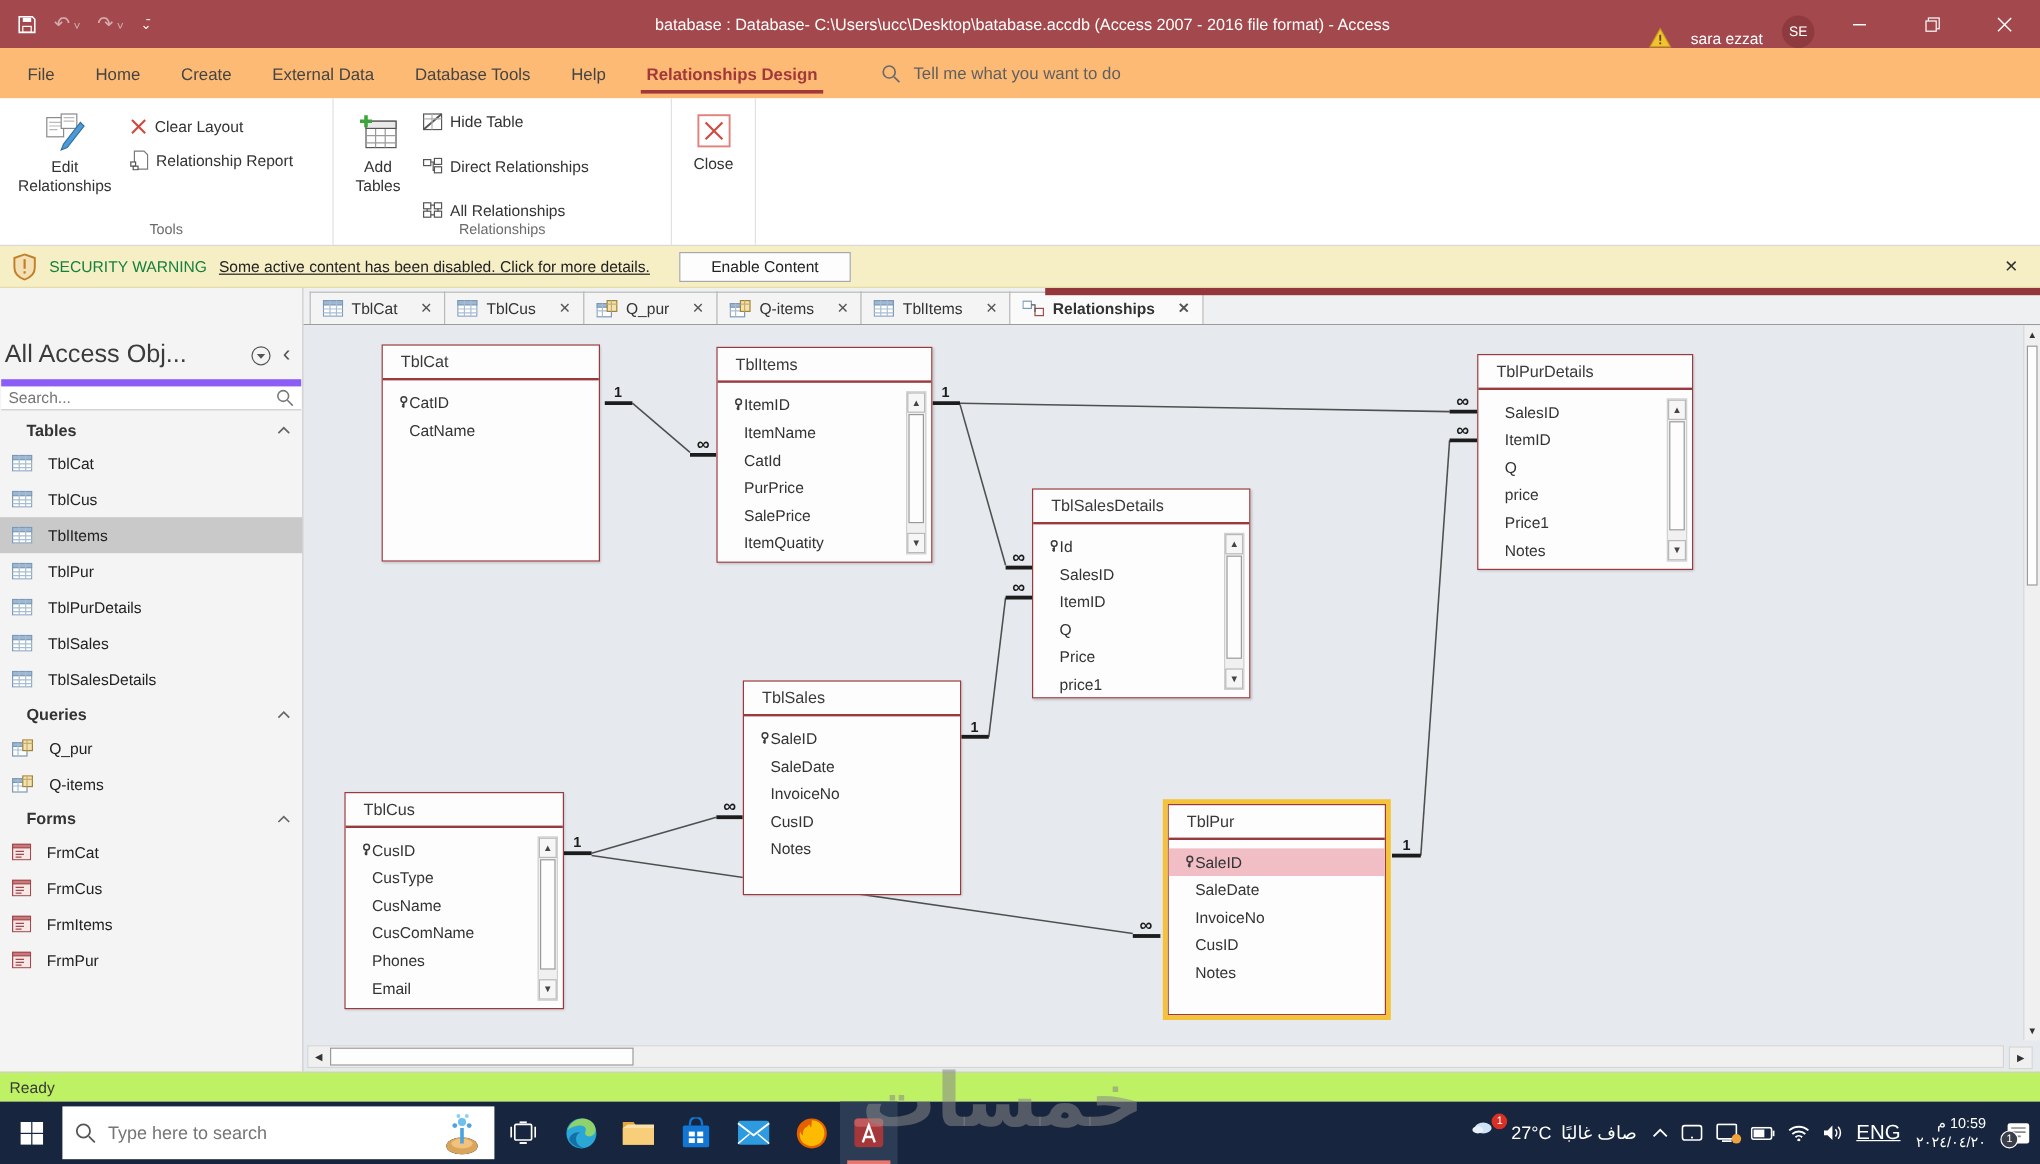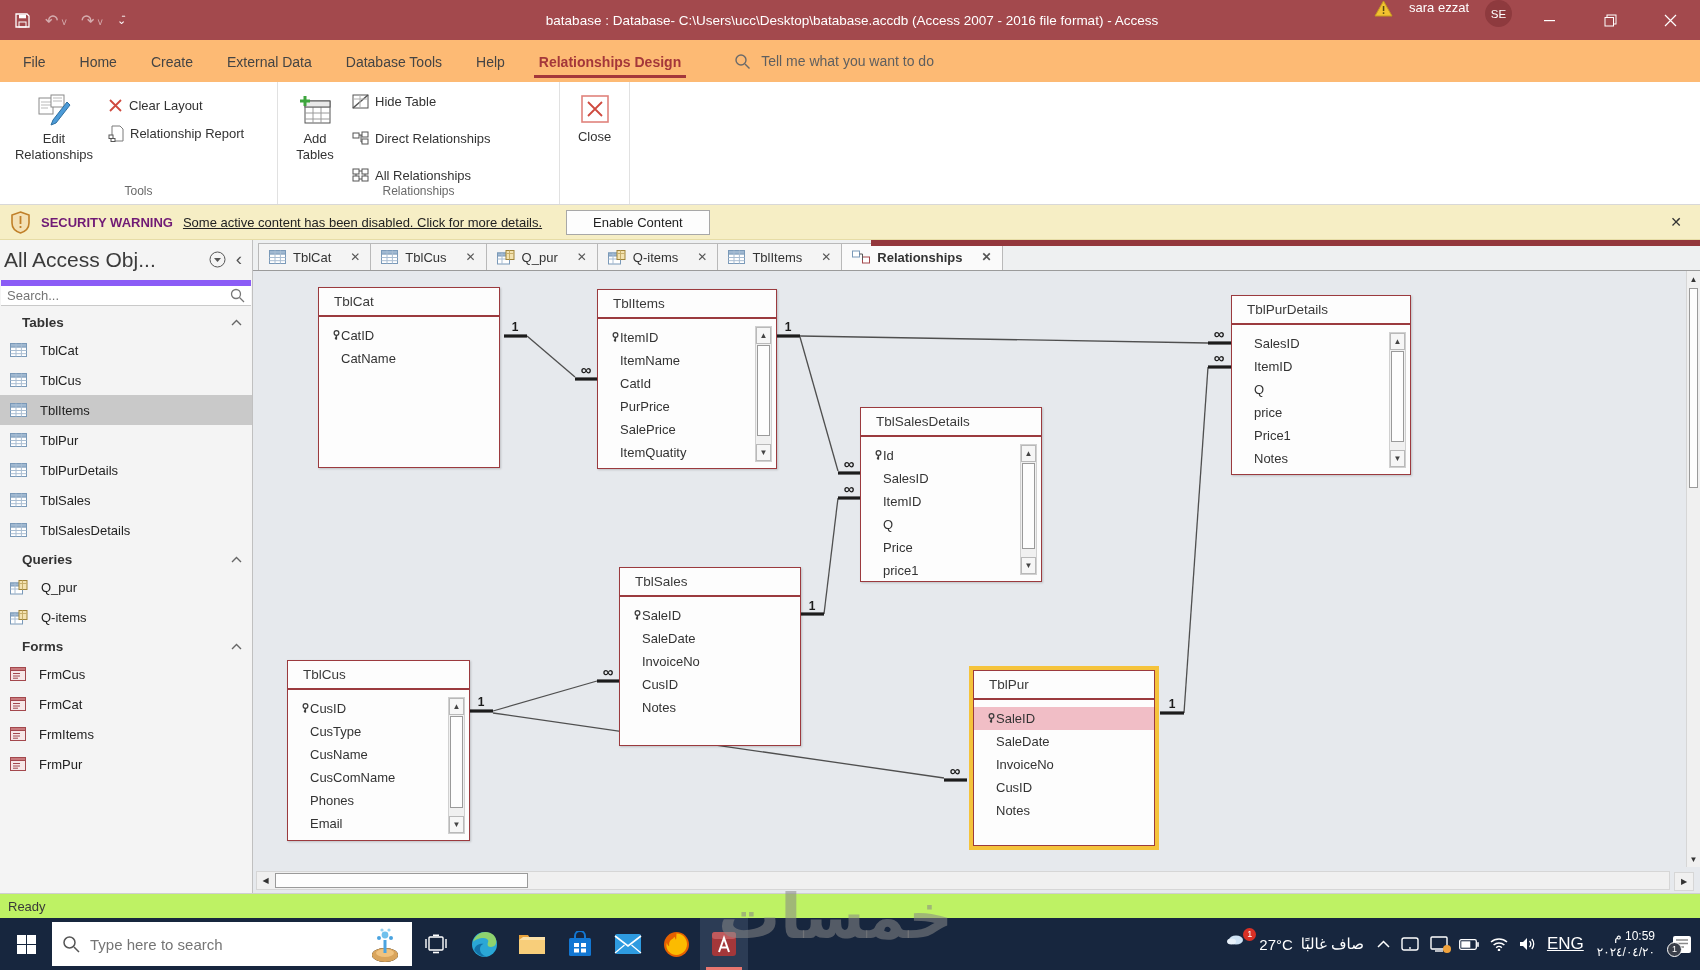--- a/index.html
+++ b/index.html
@@ -5,21 +5,21 @@
   * { margin:0; padding:0; box-sizing:border-box; }
   html,body { width:1700px; height:970px; overflow:hidden; }
   body { font-family:"Liberation Sans", sans-serif; position:relative; background:#fff; }
 
   
   .titlebar { position:absolute; top:0; left:0; right:0; height:40px; background:#a3494d; display:flex; align-items:center; color:#fff; }
   .qat { display:flex; align-items:center; gap:14px; padding-left:14px; width:330px; }
   .qat .dim { opacity:.55; }
   .qat .chev { font-size:10px; letter-spacing:0; }
   .tb-title { flex:1; text-align:center; font-size:13.5px; white-space:nowrap; overflow:hidden; }
-  .tb-right { display:flex; align-items:flex-start; gap:16px; padding-right:8px; }
+  .tb-right { display:flex; align-items:flex-end; gap:16px; padding-right:8px; }
   .tb-user { font-size:13px; }
   .tb-initials { width:27px; height:27px; border-radius:50%; background:#8e3a3e; display:flex; align-items:center; justify-content:center; font-size:11.5px; }
   .winbtn { width:44px; height:40px; display:flex; align-items:center; justify-content:center; }
 
   
   .ribtabs { position:absolute; top:40px; left:0; right:0; height:42px; background:#fdba74; display:flex; align-items:center; padding-left:6px; }
   .ribtab { font-size:14px; color:#444; padding:10px 17px 8px 17px; position:relative; white-space:nowrap; }
   .ribtab.active { color:#a4373a; font-weight:bold; }
   .ribtab.active::after { content:""; position:absolute; left:12px; right:12px; bottom:0px; height:3px; background:#a4373a; }
   .tellme { display:flex; align-items:center; gap:10px; margin-left:36px; color:#5f5f5f; font-size:14px; }
@@ -29,28 +29,28 @@
   .rib-group { display:flex; flex-direction:column; border-right:1px solid #e1e1e1; }
   .rib-content { flex:1; display:flex; align-items:flex-start; padding:6px 10px 0 10px; gap:10px; }
   .rib-label { text-align:center; font-size:12px; color:#6a6a6a; padding-bottom:6px; }
   .bigbtn { width:88px; display:flex; flex-direction:column; align-items:center; gap:5px; padding-top:6px; font-size:13px; color:#333; text-align:center; line-height:1.25; }
   .smallcol { display:flex; flex-direction:column; justify-content:flex-start; gap:12px; padding-top:10px; }
   .smallcol.tight { gap:22px; padding-top:6px; }
   .smallbtn { display:flex; align-items:center; gap:6px; font-size:13px; color:#333; white-space:nowrap; }
 
   
   .secbar { position:absolute; top:205px; left:0; right:0; height:35px; background:#f6eec5; display:flex; align-items:center; gap:10px; padding:0 10px; border-bottom:1px solid #e6dca6; }
-  .sec-label { font-weight:bold; font-size:13px; color:#701a75; }
+  .sec-label { font-weight:normal; font-size:13px; color:#15803d; }
   .sec-msg { font-size:13px; color:#222; text-decoration:underline; }
   .sec-btn { margin-left:14px; background:#fdfdfd; border:1px solid #a8a8a8; font-size:13px; padding:4px 26px; color:#222; }
   .sec-x { margin-left:auto; color:#333; font-size:14px; padding:0 8px; }
 
   
   .sidebar { position:absolute; top:240px; left:0; width:253px; height:653px; background:#f4f4f4; border-right:1px solid #c0c0c0; overflow:hidden; }
-  .sb-header { display:flex; align-items:flex-start; padding:8px 6px 6px 4px; }
+  .sb-header { display:flex; align-items:center; padding:8px 6px 6px 4px;margin-top:36px; }
   .sb-title { font-size:21px; color:#3b3b3b; white-space:nowrap; flex:1; }
   .sb-hicons { display:flex; align-items:center; gap:10px; color:#555; padding-right:4px; }
   .sb-search { margin:2px 1px; height:26px; background:#fff; border-top:6px solid #8b5cf6; border-bottom:1px solid #c9c9c9; display:flex; align-items:center; padding:0 6px; }
   .sb-search input { border:none; outline:none; flex:1; font-size:13px; color:#444; font-family:"Liberation Sans",sans-serif; background:transparent; }
   .sb-section { display:flex; align-items:center; padding:7px 10px 5px 22px; font-size:13.5px; font-weight:bold; color:#333; }
   .sb-section .chev { margin-left:auto; }
   .sb-item { display:flex; align-items:center; height:30px; padding-left:10px; font-size:13px; color:#222; gap:13px; }
   .sb-item.sel { background:#c9c9c9; }
   .sb-item .lbl { padding-top:1px; }
 
@@ -419,31 +419,31 @@
         </span>
       </div>
       <div class="sb-item">
         <span>
           <svg width="16" height="14" viewBox="0 0 16 14">
             <rect x="0.5" y="0.5" width="15" height="13" fill="#f7e8e8" stroke="#a3484d"></rect>
             <rect x="0.5" y="0.5" width="15" height="3" fill="#c97a7d" stroke="#a3484d"></rect>
             <path d="M3 6.5h7M3 9h7M3 11.2h5" stroke="#a3484d"></path>
           </svg>
         </span>
-        <span class="lbl">FrmCus</span>
+        <span class="lbl">FrmCat</span>
       </div>
       <div class="sb-item">
         <span>
           <svg width="16" height="14" viewBox="0 0 16 14">
             <rect x="0.5" y="0.5" width="15" height="13" fill="#f7e8e8" stroke="#a3484d"></rect>
             <rect x="0.5" y="0.5" width="15" height="3" fill="#c97a7d" stroke="#a3484d"></rect>
             <path d="M3 6.5h7M3 9h7M3 11.2h5" stroke="#a3484d"></path>
           </svg>
         </span>
-        <span class="lbl">FrmCat</span>
+        <span class="lbl">FrmCus</span>
       </div>
       <div class="sb-item">
         <span>
           <svg width="16" height="14" viewBox="0 0 16 14">
             <rect x="0.5" y="0.5" width="15" height="13" fill="#f7e8e8" stroke="#a3484d"></rect>
             <rect x="0.5" y="0.5" width="15" height="3" fill="#c97a7d" stroke="#a3484d"></rect>
             <path d="M3 6.5h7M3 9h7M3 11.2h5" stroke="#a3484d"></path>
           </svg>
         </span>
         <span class="lbl">FrmItems</span>

